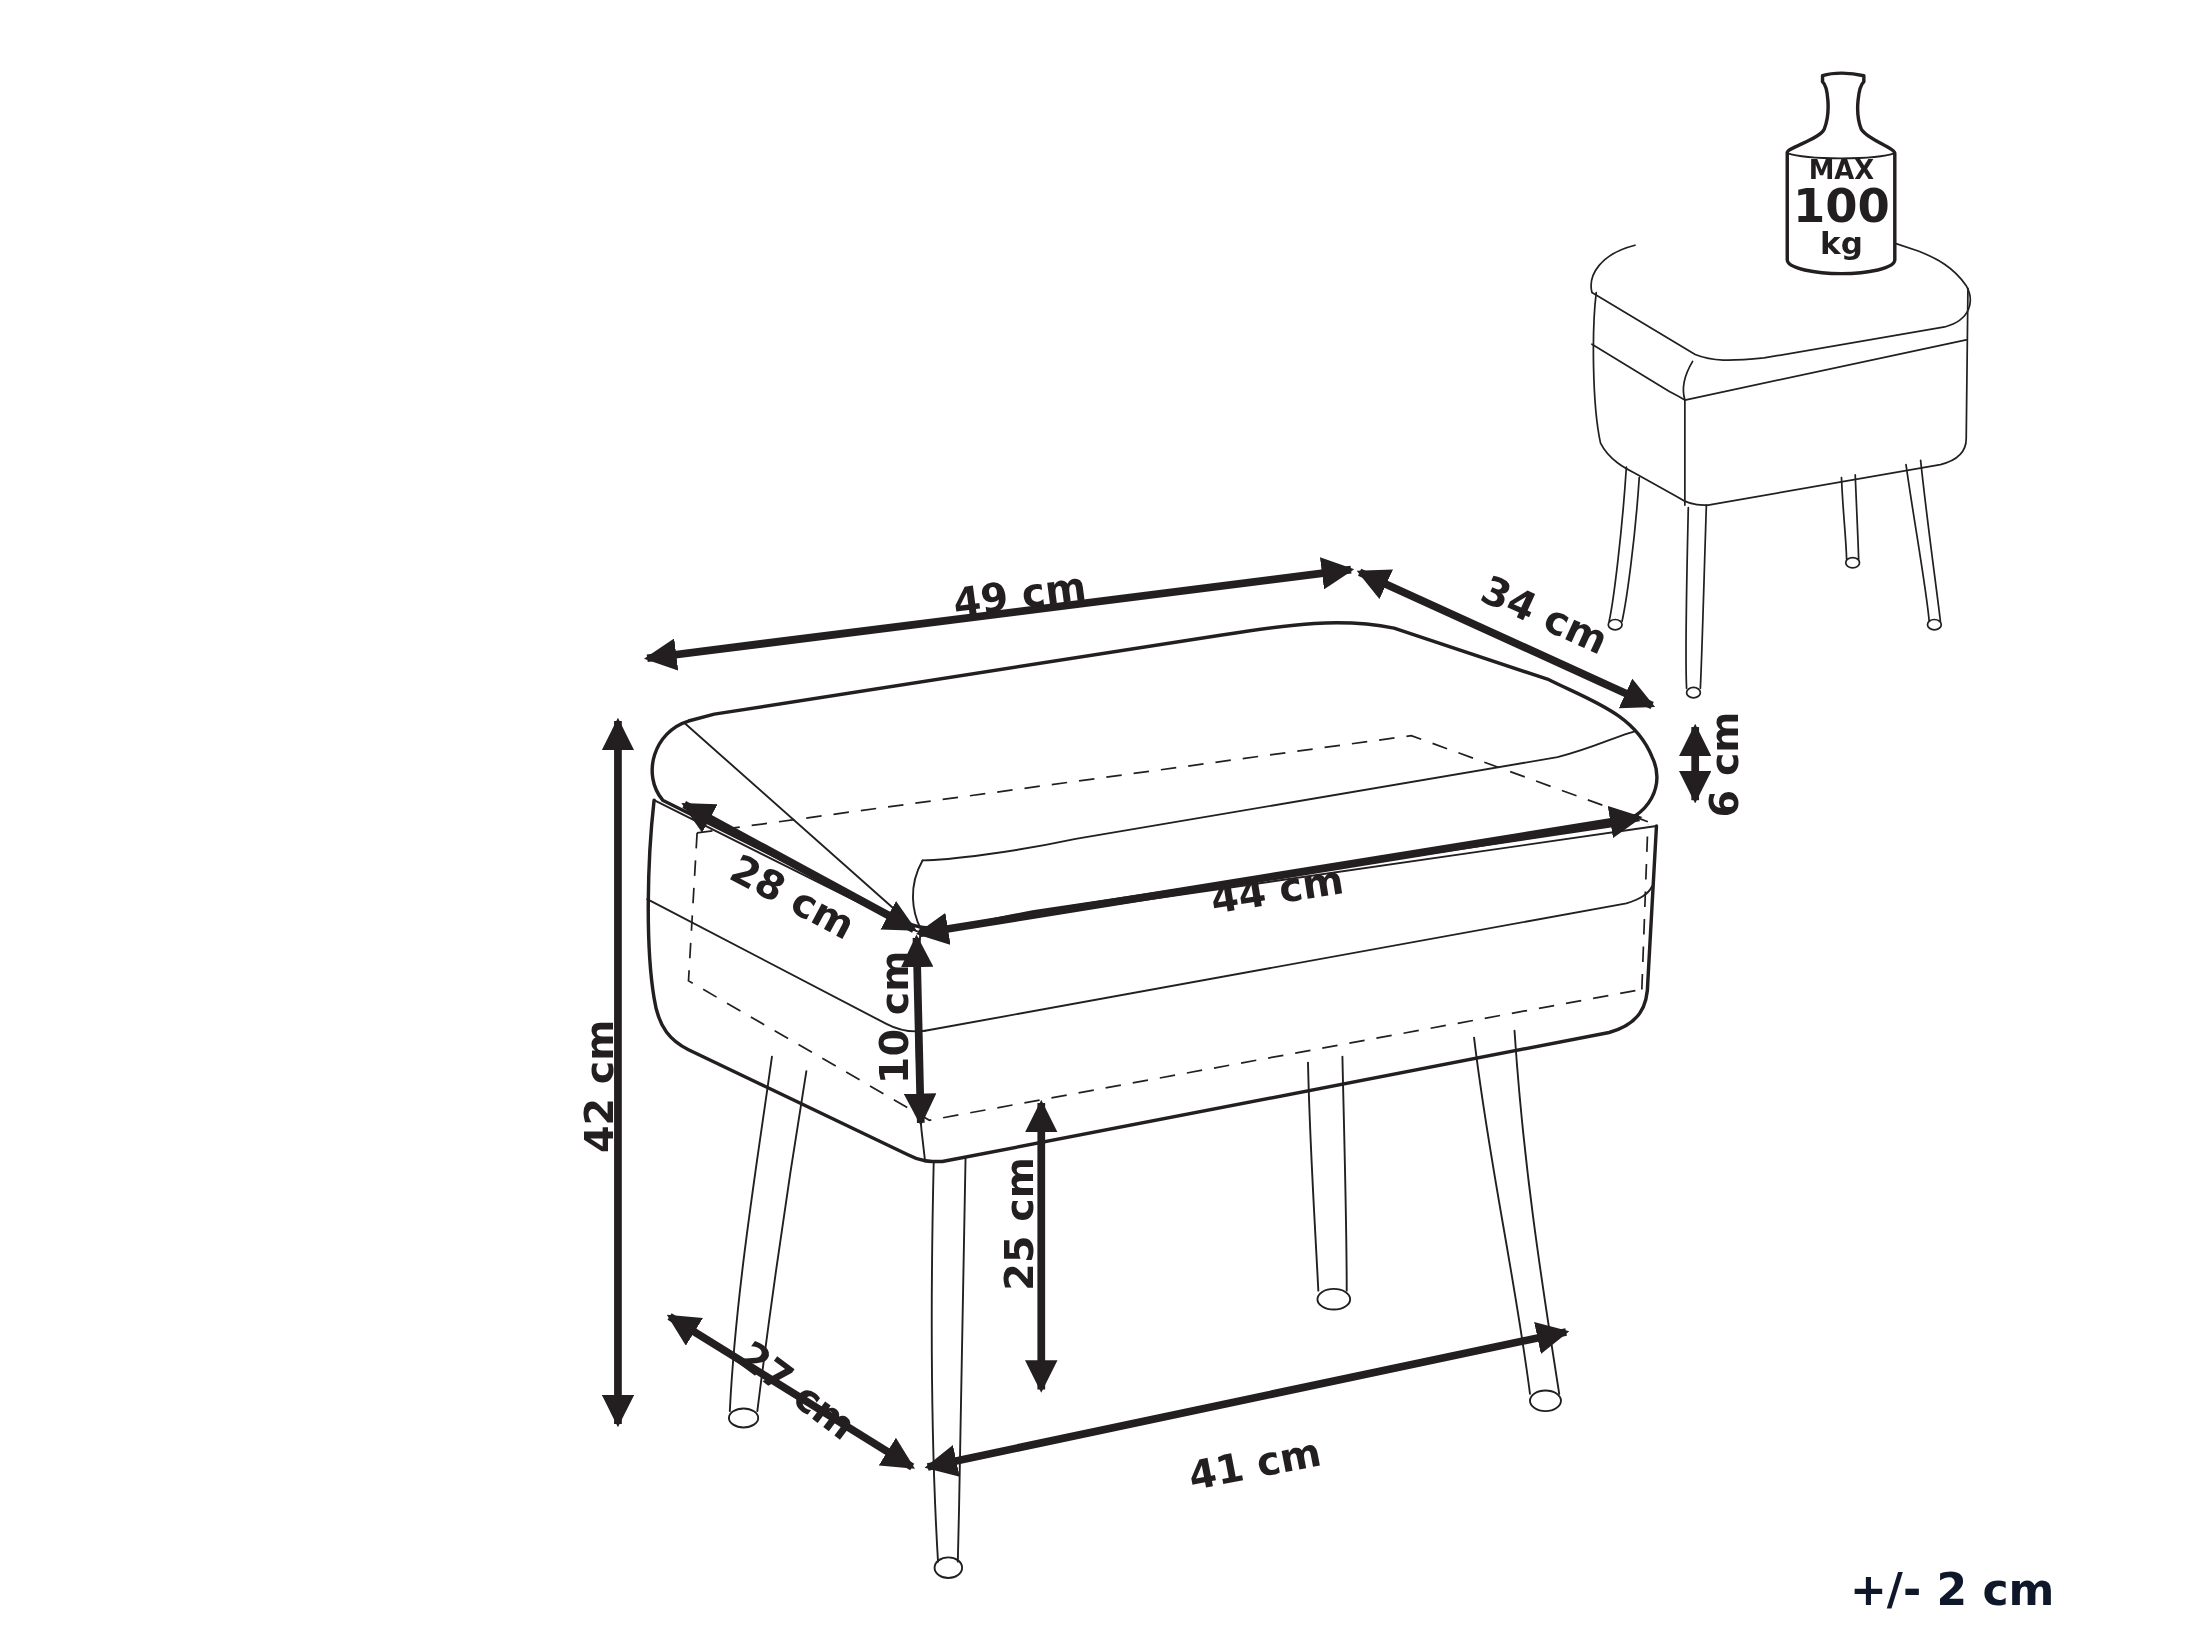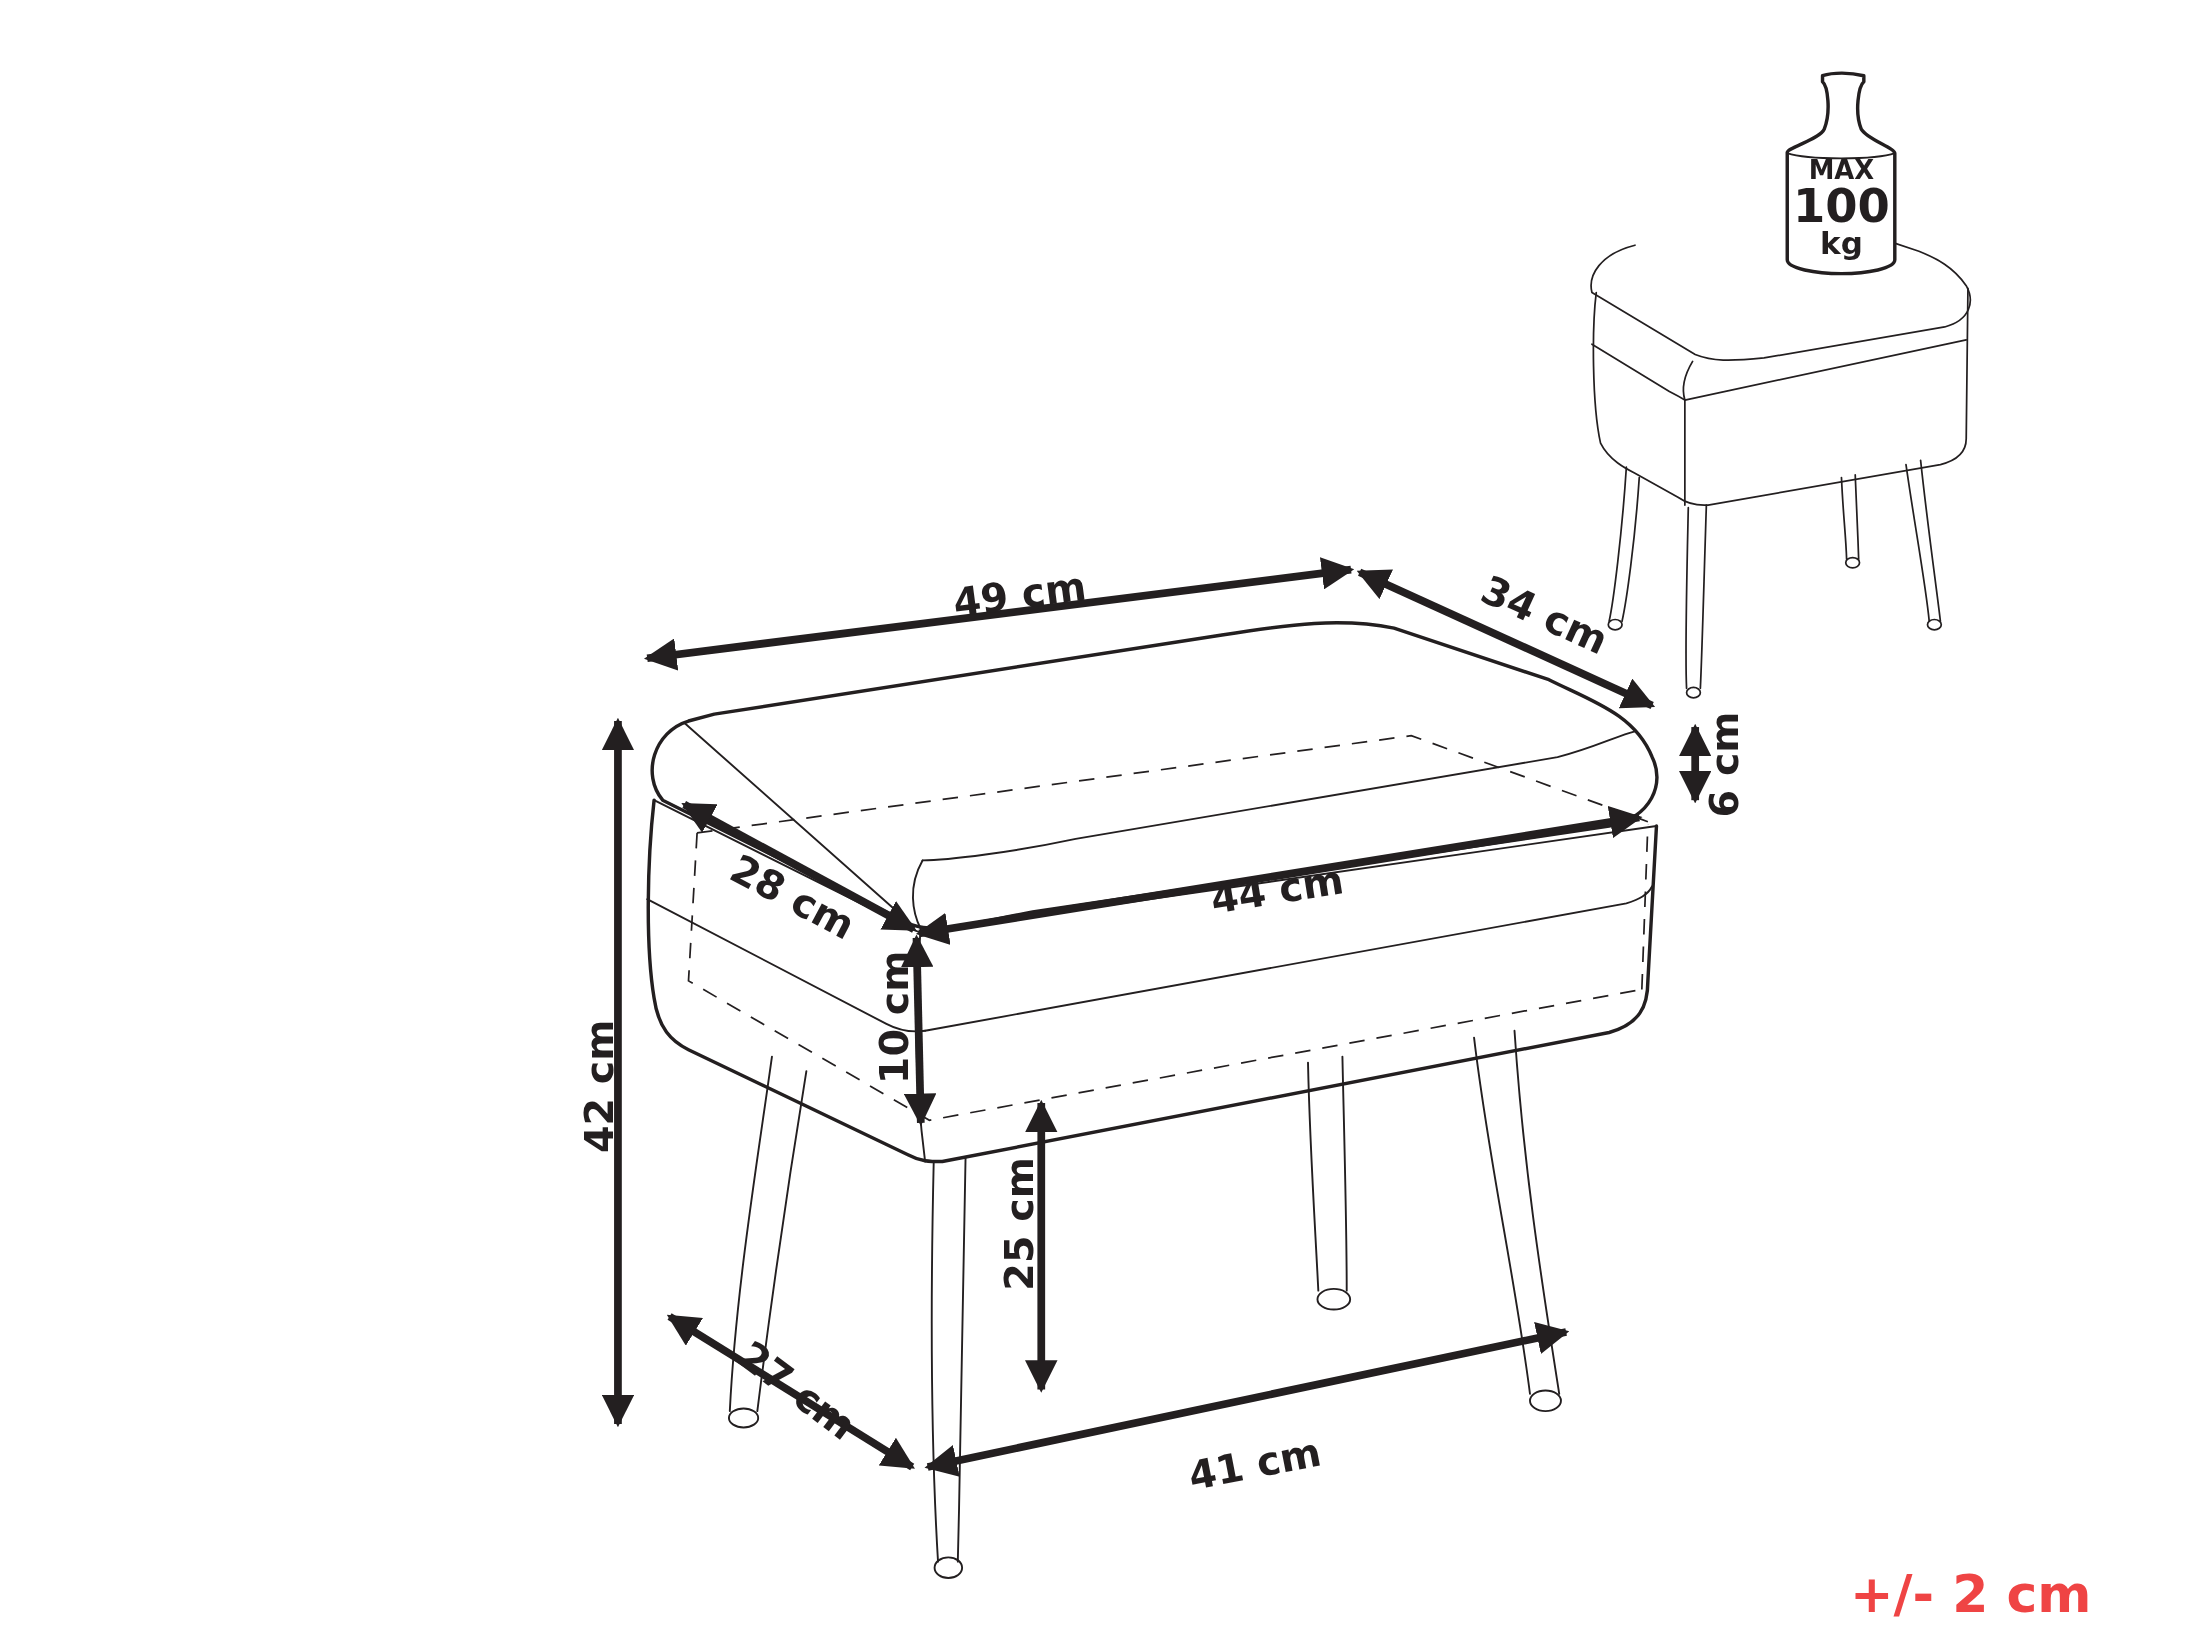--- a/index.html
+++ b/index.html
@@ -6,21 +6,21 @@
   body { width: 2203px; height: 1652px; overflow: hidden; position: relative; font-family: "DejaVu Sans", "Liberation Sans", sans-serif; }
   svg { position: absolute; left: 0; top: 0; }
   .outline { fill: none; stroke: #231f20; stroke-width: 4; stroke-linejoin: round; stroke-linecap: round; }
   .thin { fill: none; stroke: #231f20; stroke-width: 2.2; stroke-linecap: round; }
   .dash { fill: none; stroke: #231f20; stroke-width: 2; stroke-dasharray: 18 14; }
   .ref { fill: none; stroke: #231f20; stroke-width: 2; stroke-linejoin: round; stroke-linecap: round; }
   .dim { fill: none; stroke: #231f20; stroke-width: 9; }
   .arrowhead { fill: #231f20; }
   .dimlabel { font-family: "DejaVu Sans", sans-serif; font-weight: bold; font-size: 46px; fill: #231f20; }
   .weight-text { font-family: "DejaVu Sans", sans-serif; font-weight: bold; fill: #231f20; text-anchor: middle; }
-  .tolerance { position: absolute; left: 1850px; top: 1564px; font-family: "DejaVu Sans", sans-serif; font-weight: bold; font-size: 52px; color: #ef4444; }
+  .tolerance { position: absolute; left: 1850px; top: 1564px; font-family: "DejaVu Sans", sans-serif; font-weight: bold; font-size: 44px; color: #0f172a; }
 </style>
 </head>
 <body>
 
 <svg width="2203" height="1652" viewBox="0 0 2560 1920">
   <defs>
     <marker id="ah" viewBox="0 0 10 10" refX="9" refY="5" markerWidth="4.2" markerHeight="4.2" orient="auto-start-reverse" markerUnits="strokeWidth">
       <path d="M0,0 L10,5 L0,10 z" class="arrowhead"></path>
     </marker>
   </defs>

